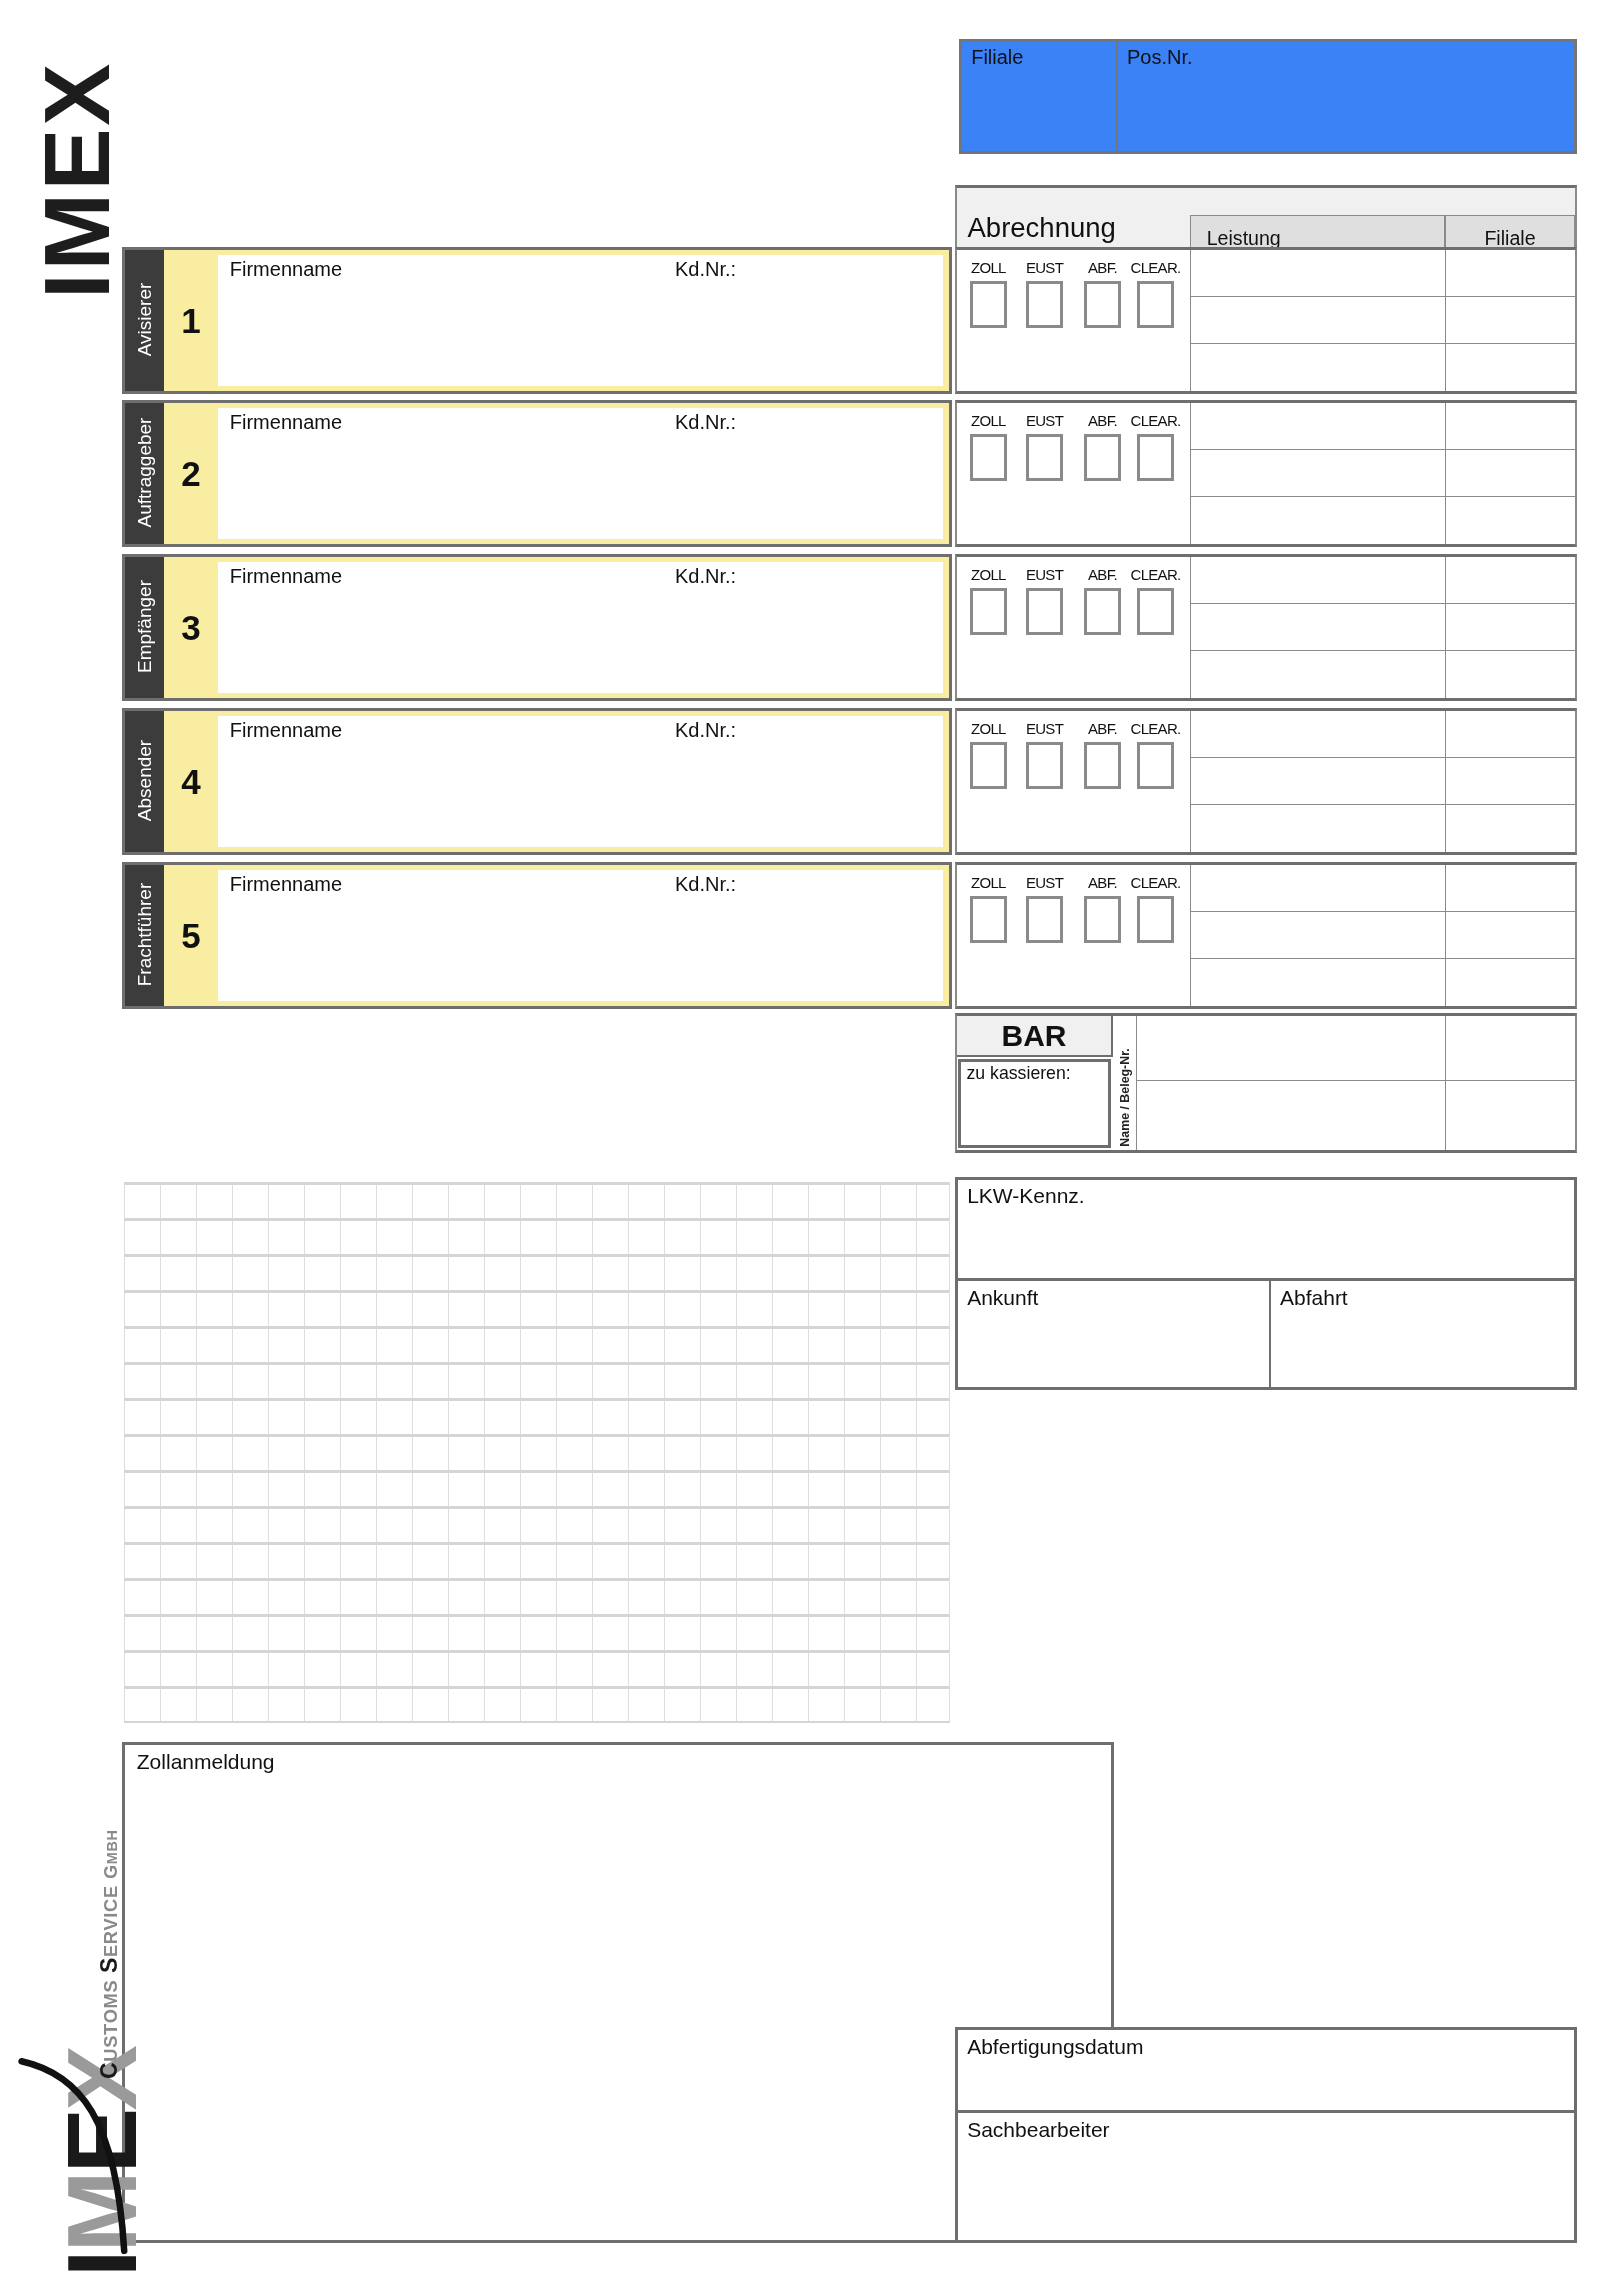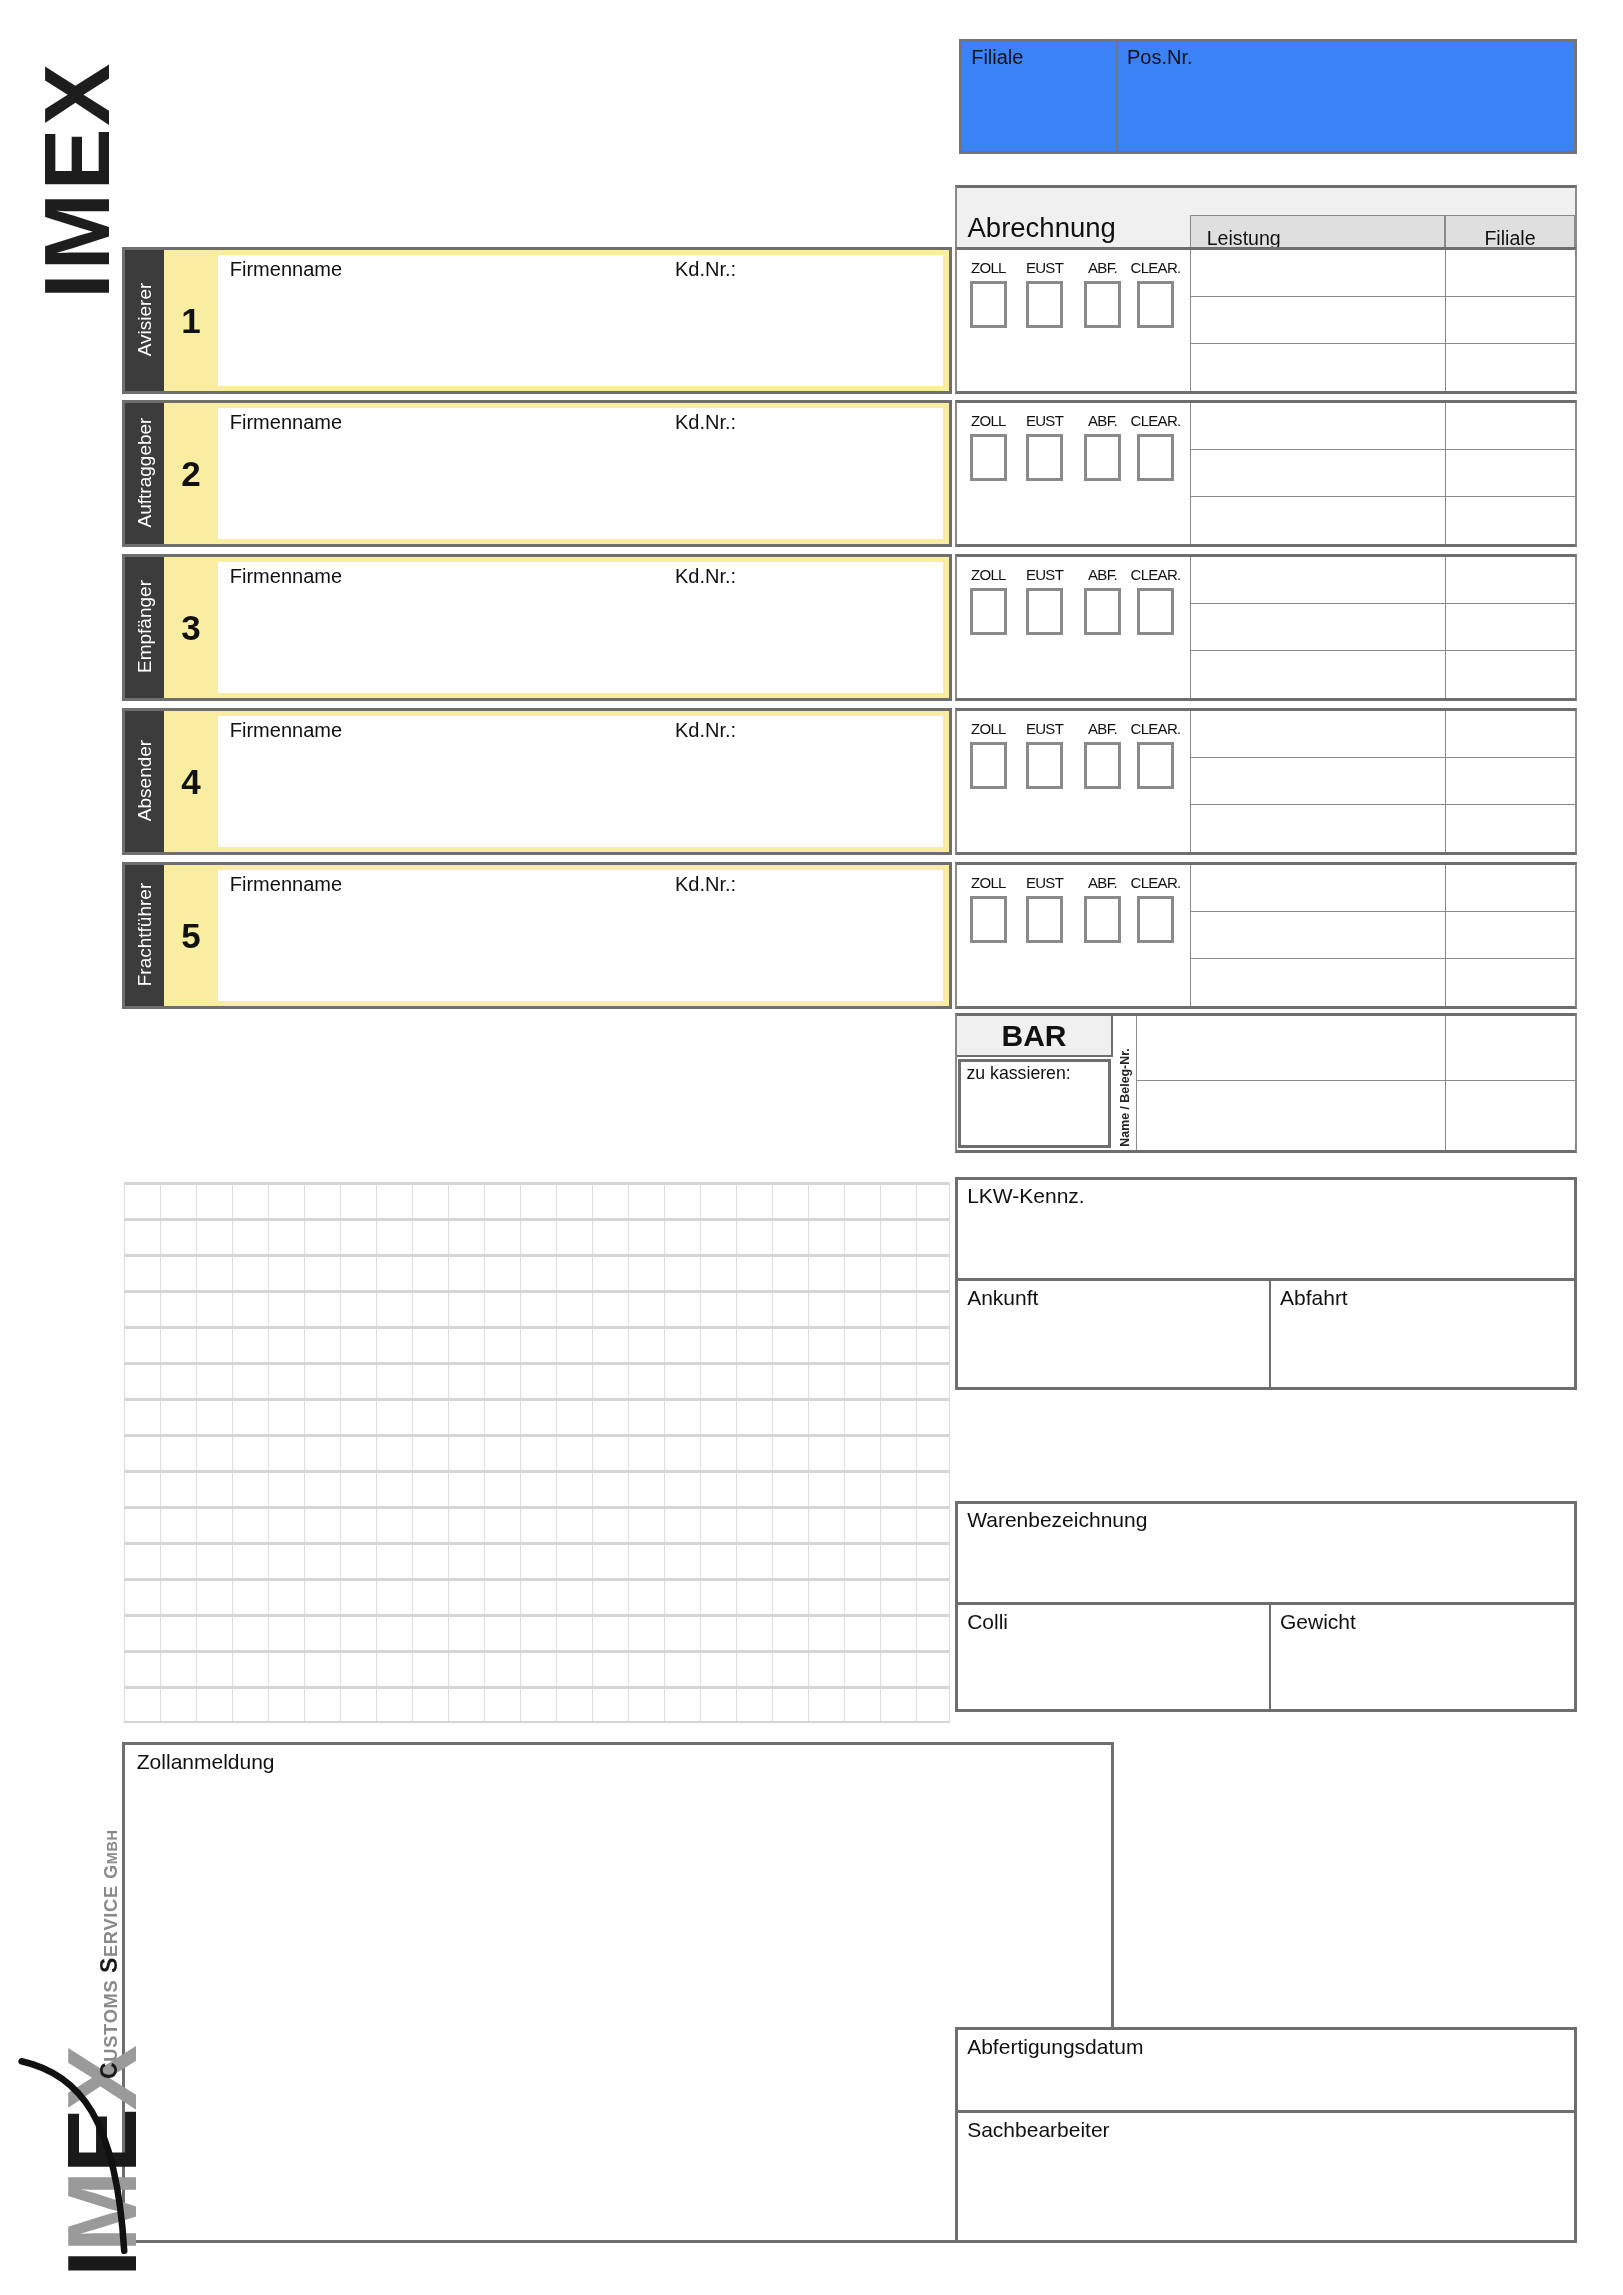--- a/index.html
+++ b/index.html
@@ -306,30 +306,20 @@
     <span class="blabel" style="left:9.2px;top:3.9px;">LKW-Kennz.</span>
     <div class="abs" style="left:0;top:29px;right:0;height:67px;"></div>
     <div class="hdiv" style="top:98px;"></div>
     <div class="vdiv2" style="left:311px;top:101px;bottom:0;"></div>
     <span class="blabel" style="left:9.2px;top:106px;">Ankunft</span>
     <span class="blabel" style="left:322px;top:106px;">Abfahrt</span>
     <div class="abs" style="left:0;top:133px;width:308px;bottom:0;"></div>
     <div class="abs" style="left:315px;top:133px;right:0;bottom:0;"></div>
   </div>
 
-  <div class="bigbox" style="top:1501px;height:211px;">
-    <span class="blabel" style="left:9.2px;top:3.9px;">Warenbezeichnung</span>
-    <div class="abs" style="left:0;top:29px;right:0;height:65px;"></div>
-    <div class="hdiv" style="top:98px;"></div>
-    <div class="vdiv2" style="left:311px;top:101px;bottom:0;"></div>
-    <span class="blabel" style="left:9.2px;top:106px;">Colli</span>
-    <span class="blabel" style="left:322px;top:106px;">Gewicht</span>
-    <div class="abs" style="left:0;top:133px;width:308px;bottom:0;"></div>
-    <div class="abs" style="left:315px;top:133px;right:0;bottom:0;"></div>
-  </div>
 
   <div class="abs zollbox">
     <span class="blabel" style="left:11.8px;top:5.2px;">Zollanmeldung</span>
   </div>
 
   <div class="bigbox" style="top:2027px;height:216px;">
     <span class="blabel" style="left:9.2px;top:5.2px;">Abfertigungsdatum</span>
     <div class="abs" style="left:0;top:31px;right:0;height:46px;"></div>
     <div class="hdiv" style="top:80px;"></div>
     <span class="blabel" style="left:9.2px;top:88px;">Sachbearbeiter</span>

